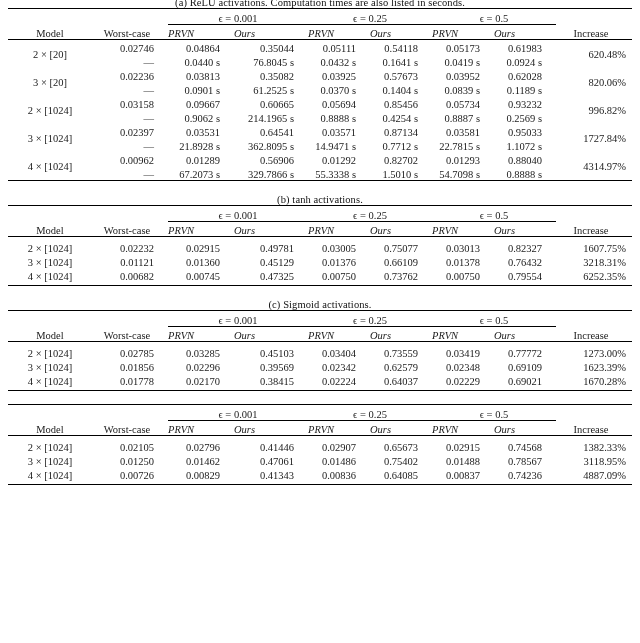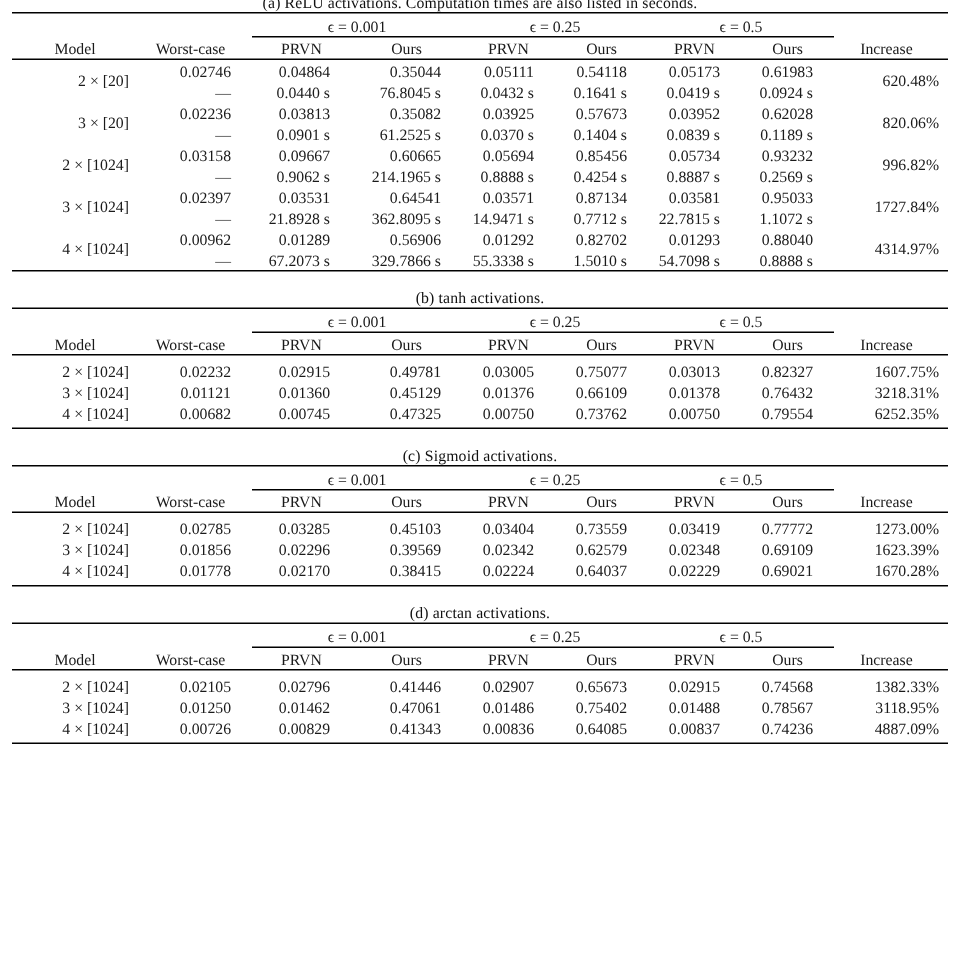--- a/index.html
+++ b/index.html
@@ -34,26 +34,26 @@
     white-space:nowrap;
   }
 
   
   .toprule td{border-top:1.6px solid #000;height:0;font-size:0;line-height:0;padding:0;}
   .midrule td{border-top:0.9px solid #000;height:0;font-size:0;line-height:0;padding:0;}
   .bottomrule td{border-top:1.6px solid #000;height:0;font-size:0;line-height:0;padding:0;}
   .cmidrule-cell{border-bottom:0.7px solid #000;}
 
   .hdr-row1 td{padding-top:4px;height:15px;text-align:center;font-size:10.5px;}
-  .hdr-row2 td{padding-bottom:3px;height:14px;text-align:center;font-size:10.5px;}
+  .hdr-row2 td{padding-bottom:3px;height:14px;text-align:left;font-size:10.5px;font-style:italic;}
 
   .lbl-model{text-align:left;padding-left:6px !important;}
   .lbl-increase{text-align:right;padding-right:6px !important;}
 
-  td.c-model{text-align:right;padding-left:6px !important;margin-left:16px;}
+  td.c-model{text-align:center;padding-left:6px !important;margin-left:16px;}
   td.c-num{text-align:right;padding-right:14px !important;}
   td.c-inc{text-align:right;padding-right:6px !important;}
   b{font-weight:normal;}
 
   .data td{height:14px;font-size:10.5px;}
   .data.firstdata td{padding-top:3px;}
   .data.lastdata td{padding-bottom:3px;}
 
   
   .a-row-main td{height:14px;padding-top:2px;}
@@ -370,21 +370,20 @@
         <td class="c-inc"><b>1670.28%</b></td>
       </tr>
       <tr class="bottomrule">
           <td colspan="9"></td>
         </tr>
     </tbody>
   </table>
 
   <div class="gap2"></div>
 
-  <div class="caption">(d) arctan activations.</div>
 
   <table class="tbl">
     <colgroup>
       <col style="width:78px">
         <col style="width:82px">
       <col style="width:66px">
         <col style="width:74px">
       <col style="width:62px">
         <col style="width:62px">
       <col style="width:62px">

